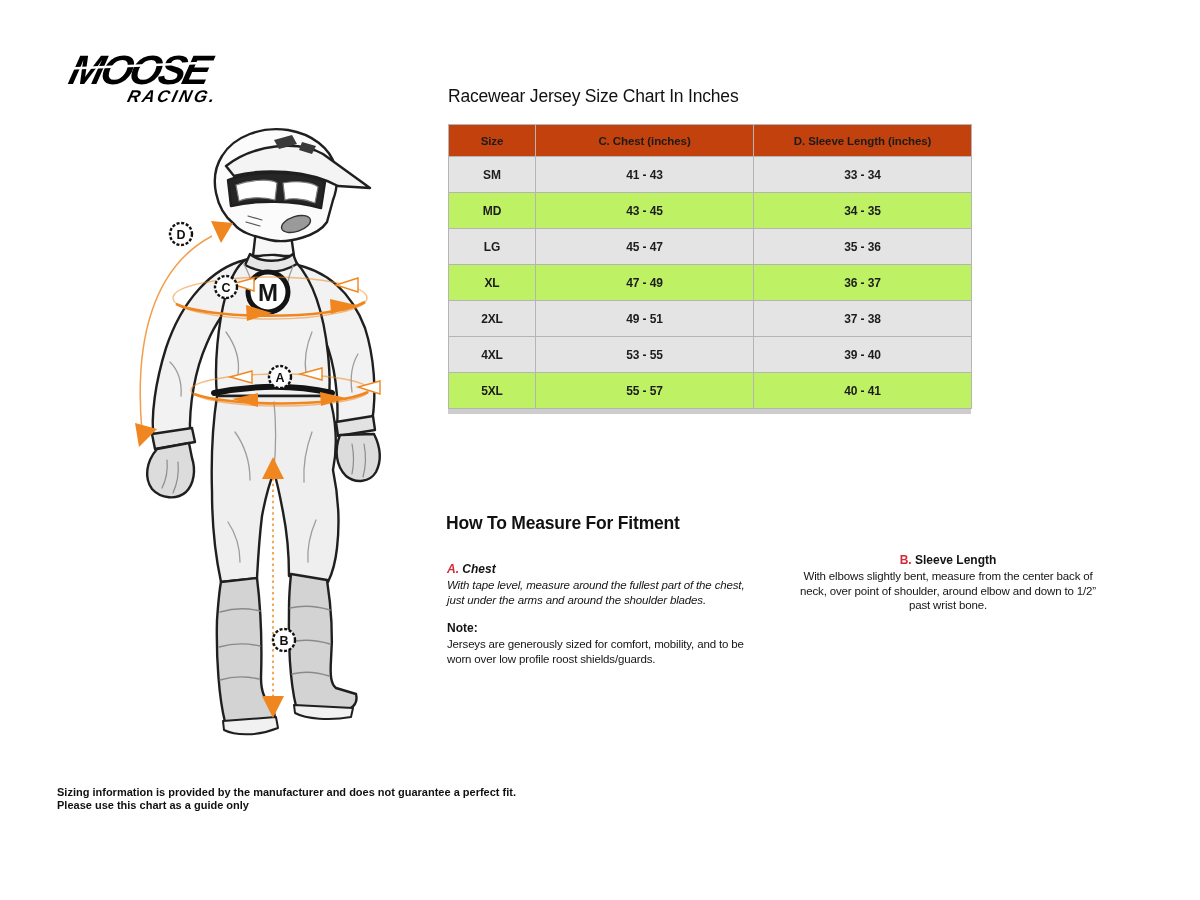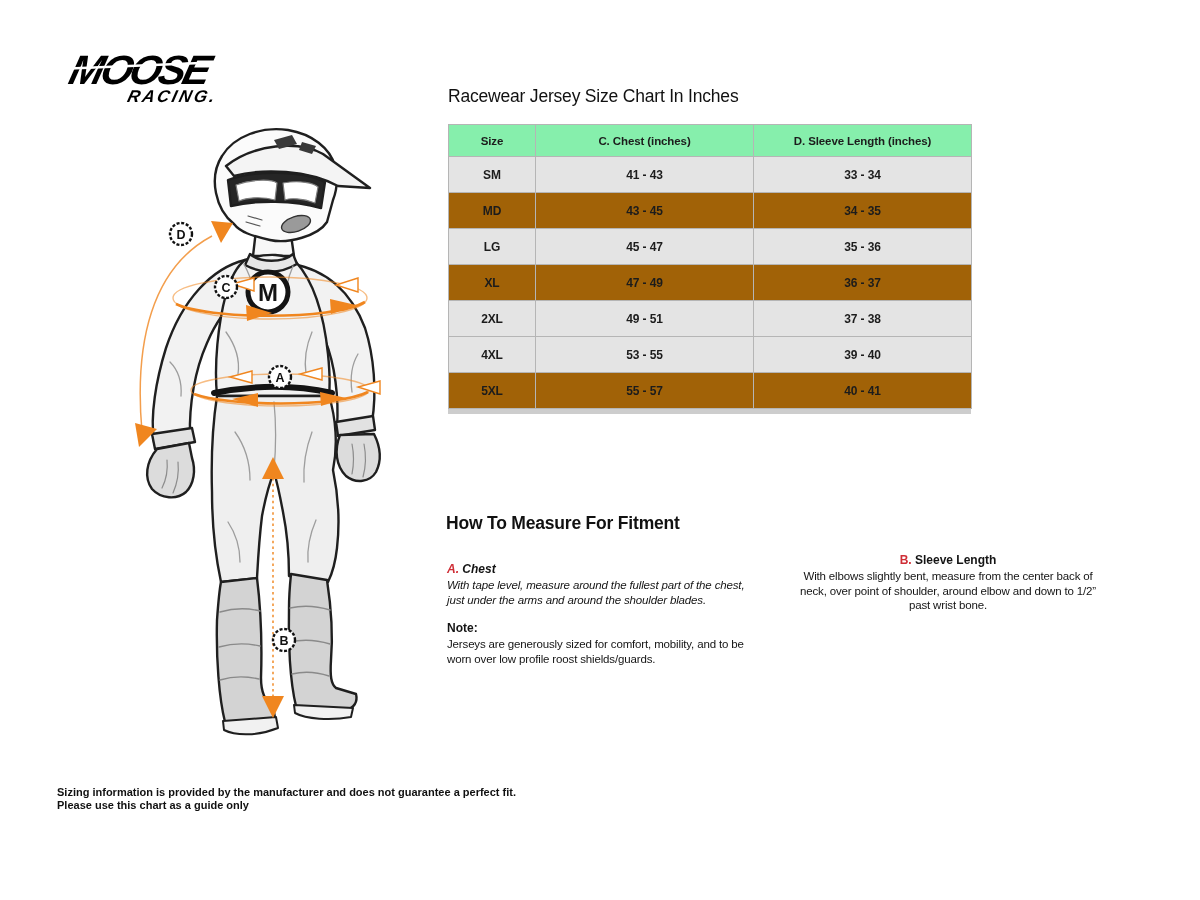--- a/index.html
+++ b/index.html
@@ -15,27 +15,27 @@
 
   
   .chart-title { position:absolute; left:448px; top:86px; font-size:17.5px; font-weight:normal; letter-spacing:-0.2px; color:#111; }
 
   .size-table-wrap { position:absolute; left:448px; top:124px; width:523px; border-bottom:5px solid #cdcdcd; }
   table.size-table { border-collapse:collapse; width:523px; table-layout:fixed; }
   table.size-table th, table.size-table td {
     border:1px solid #b5b5b5; text-align:center; vertical-align:middle;
     font-weight:bold; color:#1c1c1c; letter-spacing:-0.1px;
   }
-  table.size-table th { height:32px; font-size:11.5px; background:#86efac; }
+  table.size-table th { height:32px; font-size:11.5px; background:#c2410c; }
   table.size-table td { height:36px; font-size:12px;margin-left:13px; }
   table.size-table col.c-size { width:87px; }
   table.size-table col.c-chest { width:218px; }
   table.size-table col.c-sleeve { width:218px; }
   table.size-table tr.alt td { background:#e4e4e4; }
-  table.size-table tr.plain td { background:#a16207; }
+  table.size-table tr.plain td { background:#bef264; }
 
   .howto-title { position:absolute; left:446px; top:513px; font-size:17.5px; font-weight:bold; letter-spacing:-0.2px; color:#111; }
 
   .measure-item { position:absolute; width:334px; }
   .measure-item.item-a { left:447px; top:562px;font-style:italic; }
   .measure-item.item-b { left:776px; top:553px; width:344px;text-align:center; }
   .measure-head { font-size:12px; font-weight:bold; color:#141414; }
   .measure-head .letter { color:#cf2e36; }
   .measure-text { margin-top:2px; font-size:11.5px; line-height:14.5px; letter-spacing:-0.15px; color:#141414; white-space:pre-line; }
 

